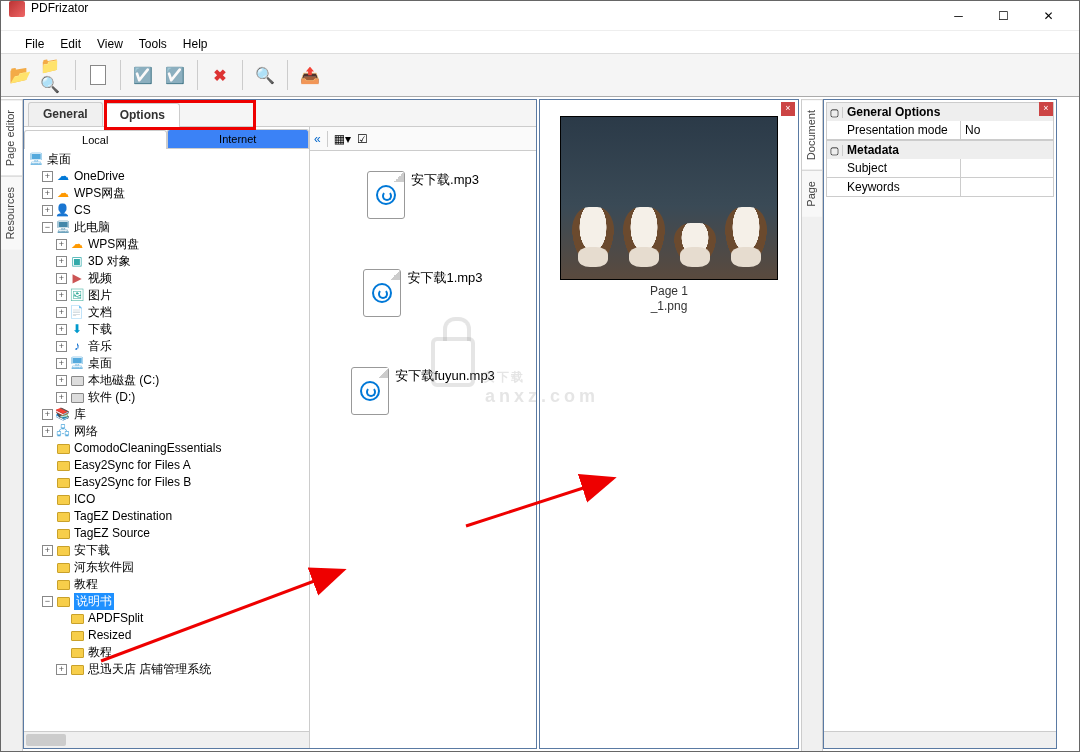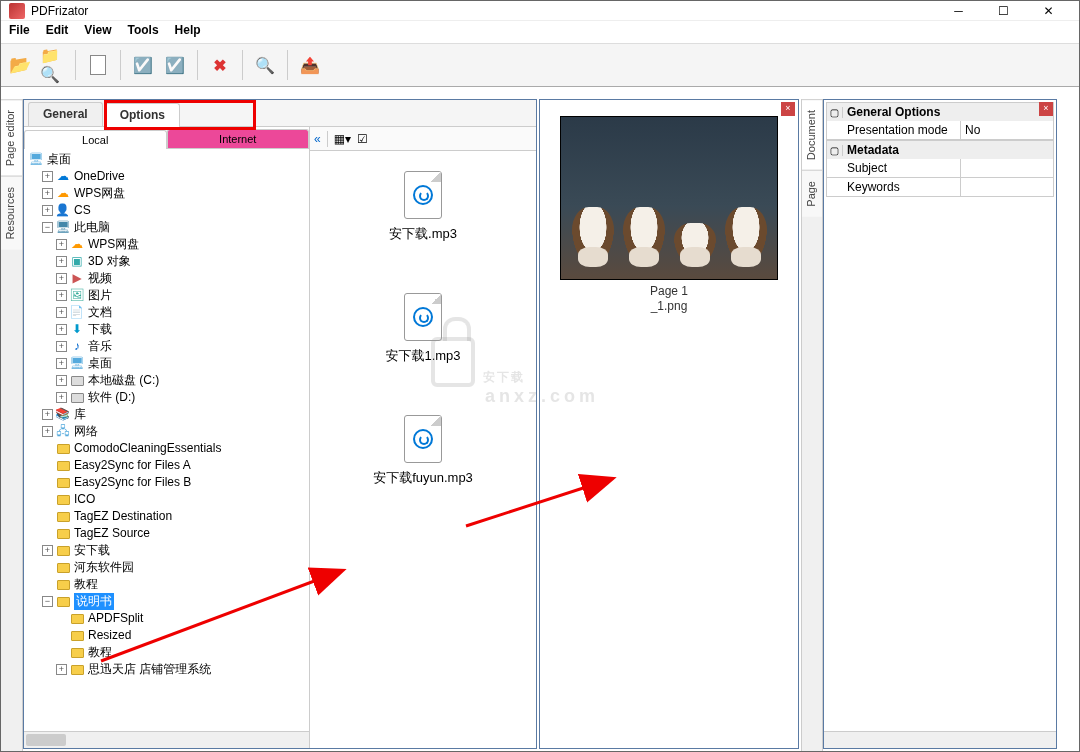--- a/index.html
+++ b/index.html
@@ -1,26 +1,26 @@
 <!DOCTYPE html>
 <html><head>
 <meta charset="utf-8">
 <style>
 * { box-sizing: border-box; margin: 0; padding: 0; font-family: "Segoe UI", Tahoma, sans-serif; font-size: 12px; }
 body { background: #fff; width: 1080px; height: 752px; overflow: hidden; border: 1px solid #666; position: relative; }
 
 
-.titlebar { height: 20px; background: #fff; display: flex; align-items: center; padding: 0 8px; border-bottom: 1px solid #eee; }
+.titlebar { height: 30px; background: #fff; display: flex; padding: 0 8px; border-bottom: 1px solid #eee; }
 .titlebar .app-icon { width: 16px; height: 16px; margin-right: 6px; background: linear-gradient(135deg,#b33,#e66); border-radius:2px; }
 .titlebar .title { font-size: 12px; color: #000; }
 .win-btns { margin-left: auto; display: flex; }
 .win-btn { width: 45px; height: 29px; display:flex; align-items:center; justify-content:center; color:#000; }
 
 
-.menubar { height: 22px; display: flex; align-items: flex-start; padding: 0 0; font-weight: bold; }
+.menubar { height: 22px; display: flex; align-items: flex-end; padding: 0 16px; }
 .menu-item { padding: 2px 8px; color:#000; }
 
 
 .toolbar { height: 44px; border-top:1px solid #ddd; border-bottom:1px solid #aaa; background:#f5f5f5; display:flex; align-items:center; padding:0 6px; gap:4px; }
 .tool-btn { width:28px; height:28px; display:flex; align-items:center; justify-content:center; border:1px solid transparent; border-radius:3px; }
 .tool-sep { width:1px; height:30px; background:#ccc; margin:0 4px; }
 
 
 .main { position:absolute; top:98px; left:0; right:0; bottom:0; display:flex; }
 .side-tabs-left { width:22px; background:#f0f0f0; border-right:1px solid #ccc; display:flex; flex-direction:column; }
@@ -32,38 +32,38 @@
 .panel-x { position:absolute; top:2px; right:3px; width:14px; height:14px; background:#c44; color:#fff; font-size:9px; text-align:center; line-height:13px; cursor:pointer;}
 .top-tabs { height:26px; display:flex; align-items:flex-end; background:#f5f5f5; padding:0 4px; }
 .top-tab { padding:4px 14px 5px; border:1px solid #ccc; border-bottom:none; background:#f0f0f0; margin-right:2px; border-radius:3px 3px 0 0; font-weight:bold; font-size:12px; color:#333; }
 .top-tab.active { background:#fff; position:relative; top:1px; }
 .highlight-box { border:3px solid #e00; padding:0; position:absolute; left:80px; top:0px; width:152px; height:30px; z-index:5; pointer-events:none;}
 .panel-body { flex:1; display:flex; border-top:1px solid #ccc; overflow:hidden; }
 
 
 .tree-side { width:286px; border-right:1px solid #ccc; display:flex; flex-direction:column; }
 .sub-tabs { height:22px; display:flex; align-items:flex-end; background:#fff; border-bottom:1px solid #ccc; }
-.sub-tab { flex:1; text-align:center; padding:3px 0; border:1px solid #ccc; border-bottom:none; border-radius:3px 3px 0 0; font-size:11px; background:#ec4899;}
+.sub-tab { flex:1; text-align:center; padding:3px 0; border:1px solid #ccc; border-bottom:none; border-radius:3px 3px 0 0; font-size:11px; background:#3b82f6;}
 .sub-tab.active { background:#fff; position:relative; top:1px; }
 .tree { flex:1; overflow:auto; padding:2px 0 2px 2px; font-size:13px; line-height:17px; }
 .tree-row { display:flex; align-items:center; white-space:nowrap; height:17px; padding-left:2px;}
 .tree-exp { width:11px; height:11px; border:1px solid #888; font-size:9px; line-height:9px; text-align:center; margin-right:2px; color:#555; background:#fff; cursor:pointer;}
 .tree-sp { display:inline-block; width:14px; }
 .tree-ico { width:16px; height:14px; margin-right:3px; display:inline-flex; align-items:center; justify-content:center; }
 .tree-row.selected .tree-label { background:#1e90ff; color:#fff; padding:0 2px;}
 .folder-y { background:#f7ce4a; border:1px solid #c9a12a; width:13px; height:10px; border-radius:1px;}
 .ico-drive { background:#ddd; border:1px solid #888; width:13px; height:10px; border-radius:1px;}
 .hscroll { height:17px; background:#f0f0f0; border-top:1px solid #ccc; display:flex; }
 .hscroll .thumb { width:40px; background:#ccc; margin:2px; border-radius:2px;}
 
 
 .file-side { flex:1; display:flex; flex-direction:column; }
 .file-tools { height:24px; border-bottom:1px solid #ccc; display:flex; align-items:center; padding:0 4px; gap:6px; background:#fafafa;}
 .file-list { flex:1; overflow:auto; padding:20px 0; display:flex; flex-direction:column; align-items:center; gap:50px; }
-.file-item { display:flex; flex-direction:column; align-items:center; gap:6px; }
+.file-item { display:flex; align-items:flex-start; gap:6px; }
 .file-icon { width:38px; height:48px; border:1px solid #999; border-radius:3px; background:#fff; position:relative; display:flex; align-items:center; justify-content:center;}
 .file-icon::before { content:""; position:absolute; top:0; right:0; width:10px; height:10px; background:linear-gradient(135deg,#fff 50%,#ccc 50%); }
 .file-glyph { width:20px; height:20px; border:2.5px solid #0078d7; border-radius:50%; position:relative;}
 .file-glyph::after { content:""; position:absolute; top:4px; left:4px; width:6px; height:6px; border:2px solid #0078d7; border-radius:50%; border-top-color:transparent;}
 .file-name { font-size:13px; color:#000; }
 
 
 .center-panel { width:260px; border:1px solid #5a7aa3; margin:0 2px 2px 0; overflow:auto; padding:16px 8px; display:flex; flex-direction:column; align-items:center; gap:14px; position:relative;}
 .thumb-card { display:flex; flex-direction:column; align-items:center; }
 .thumb-img { width:218px; height:164px; background:linear-gradient(180deg,#2b3a48 0%,#3a4a56 55%,#5a4a3e 100%); border:1px solid #000; position:relative; overflow:hidden;}

